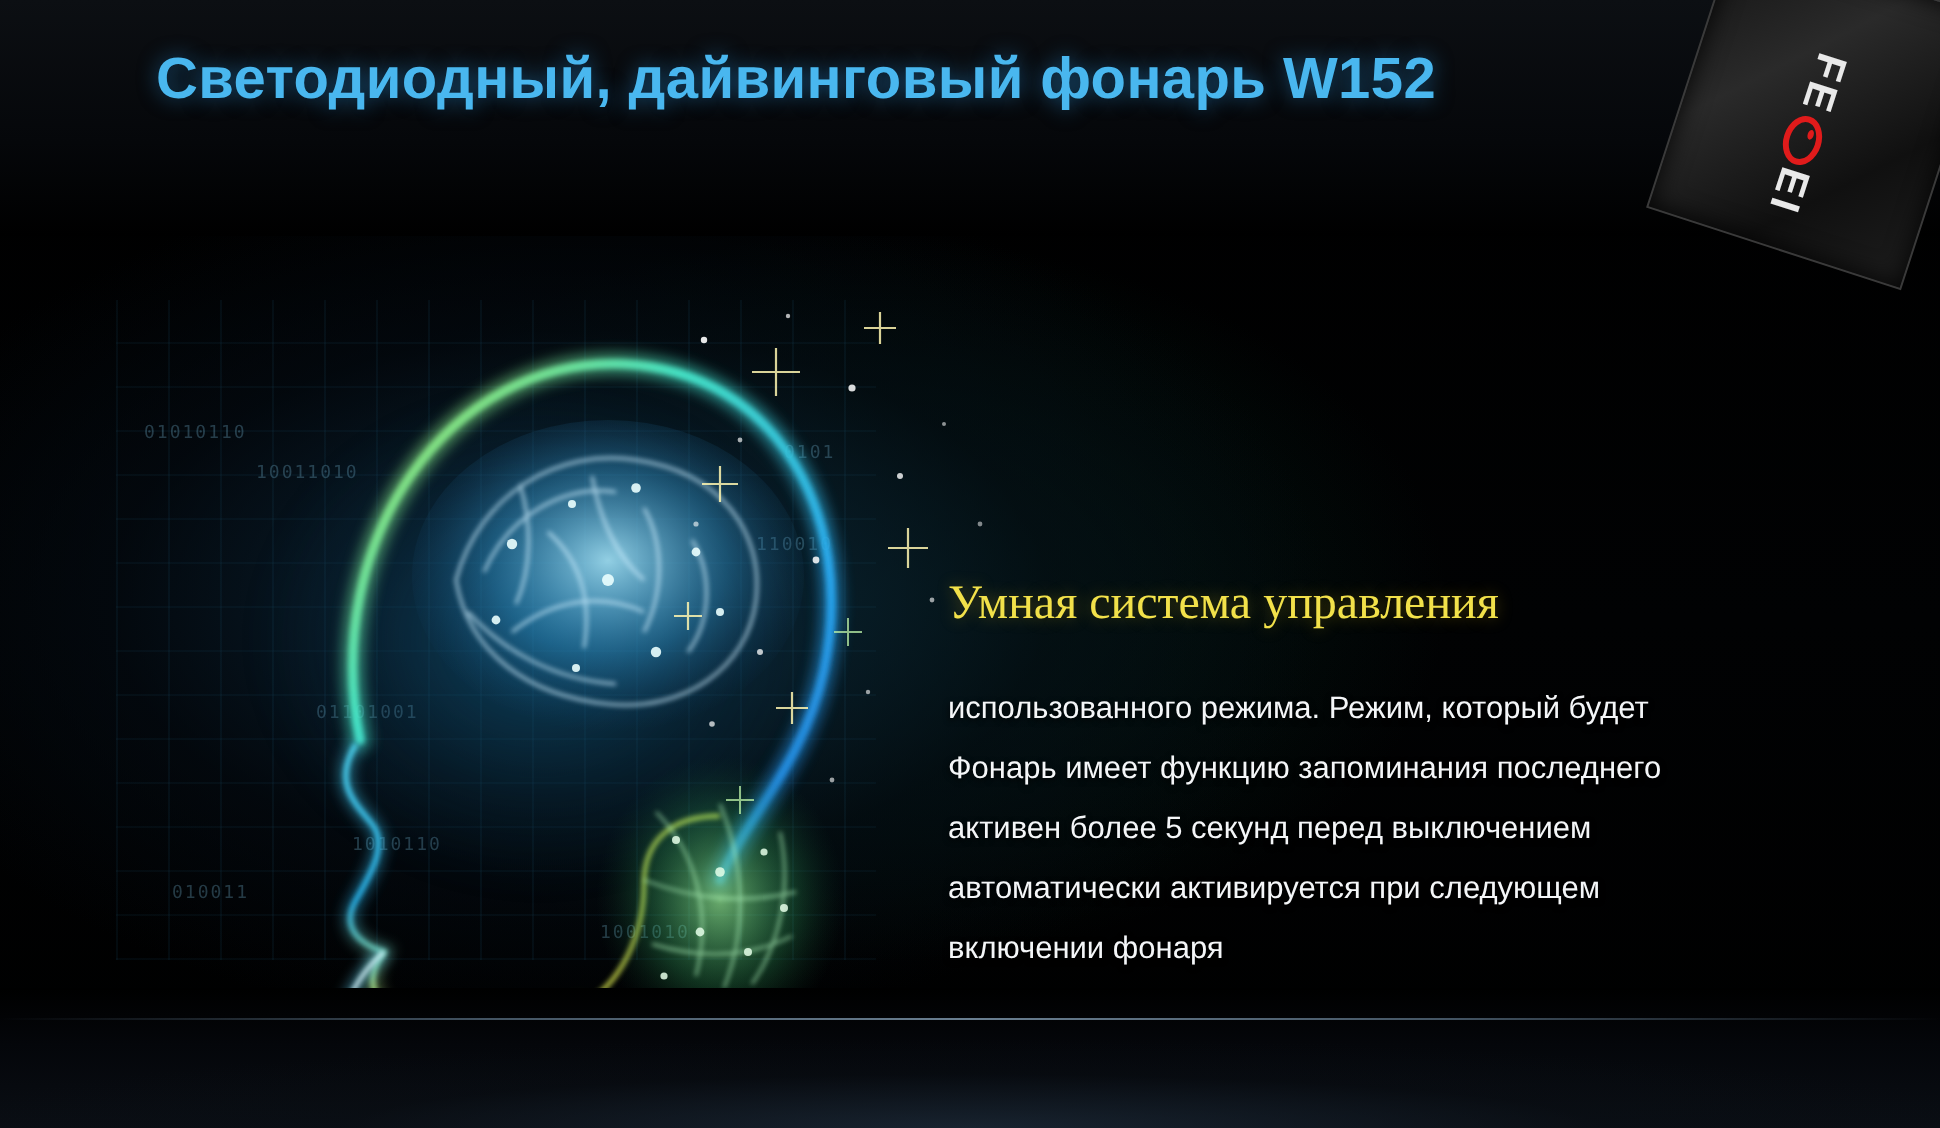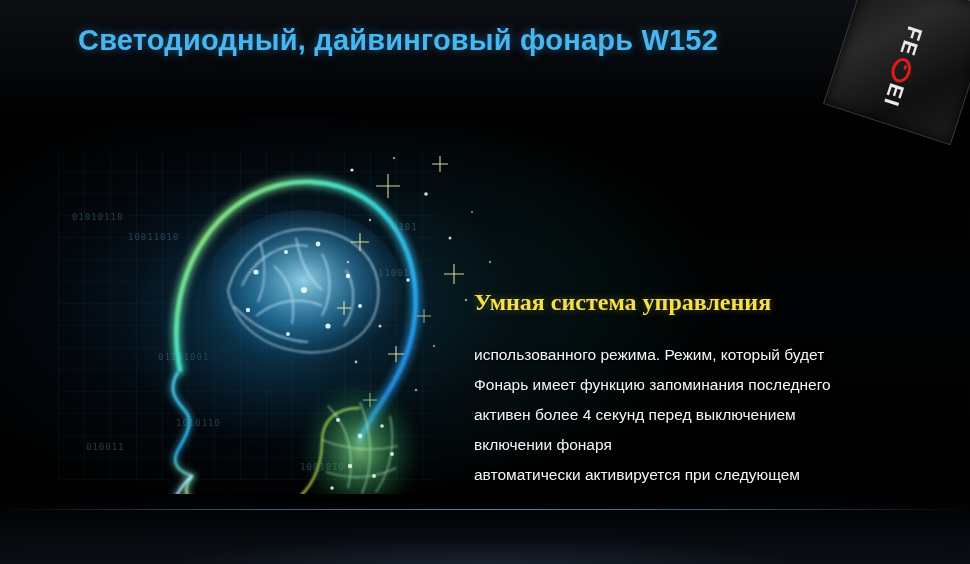--- a/index.html
+++ b/index.html
@@ -133,21 +133,21 @@
     background: #e01b1b;
     border-radius: 50%;
   }
 
   
   .feature-heading {
     position: absolute;
     left: 474px; top: 289px;
     font-family: "Liberation Serif", serif;
     font-size: 24px;
-    font-weight: bold;
+    font-weight: normal;
     color: #f2e14a;
     text-shadow: 0 0 8px rgba(180,150,20,0.45);
     white-space: nowrap;
   }
   .feature-body {
     position: absolute;
     left: 474px; top: 340px;
     width: 455px;
     font-size: 15.5px;
     line-height: 30px;
@@ -304,21 +304,21 @@
       <span>FE</span>
       <span class="logo-oval"></span>
       <span>EI</span>
     </div>
   </div>
 
   <div class="feature-heading">Умная система управления</div>
   <div class="feature-body">
     <span>использованного режима. Режим, который будет</span>
     <span>Фонарь имеет функцию запоминания последнего</span>
-    <span>активен более 4 секунд перед выключением</span>
+    <span>активен более 5 секунд перед выключением</span>
+    <span>автоматически активируется при следующем</span>
     <span>включении фонаря</span>
-    <span>автоматически активируется при следующем</span>
   </div>
 
   <div class="band-bottom"></div>
   <div class="bottom-hairline"></div>
 
 </div>
 
 </body></html>

